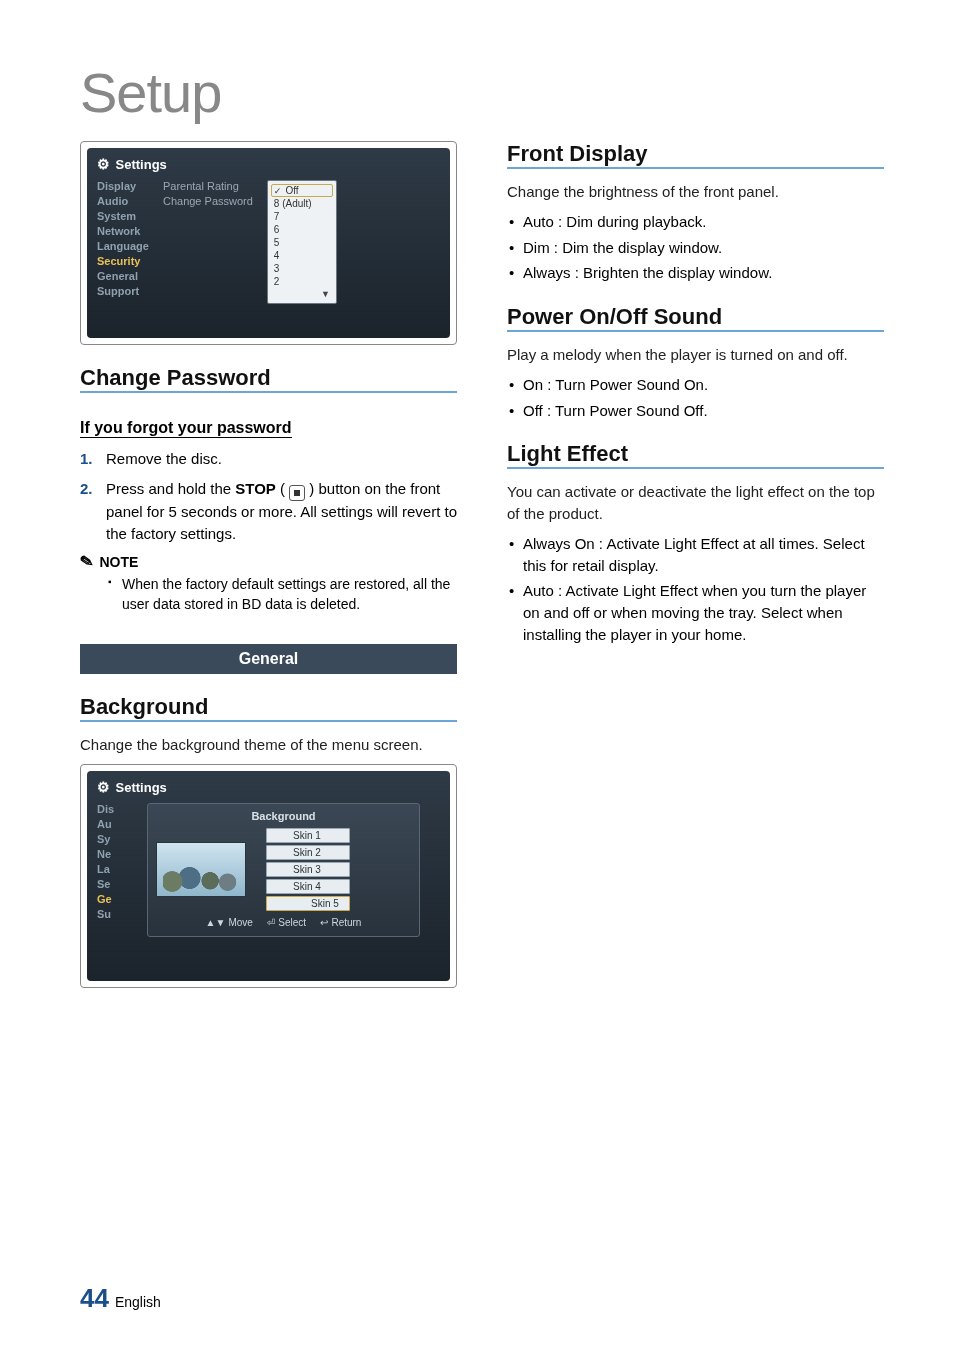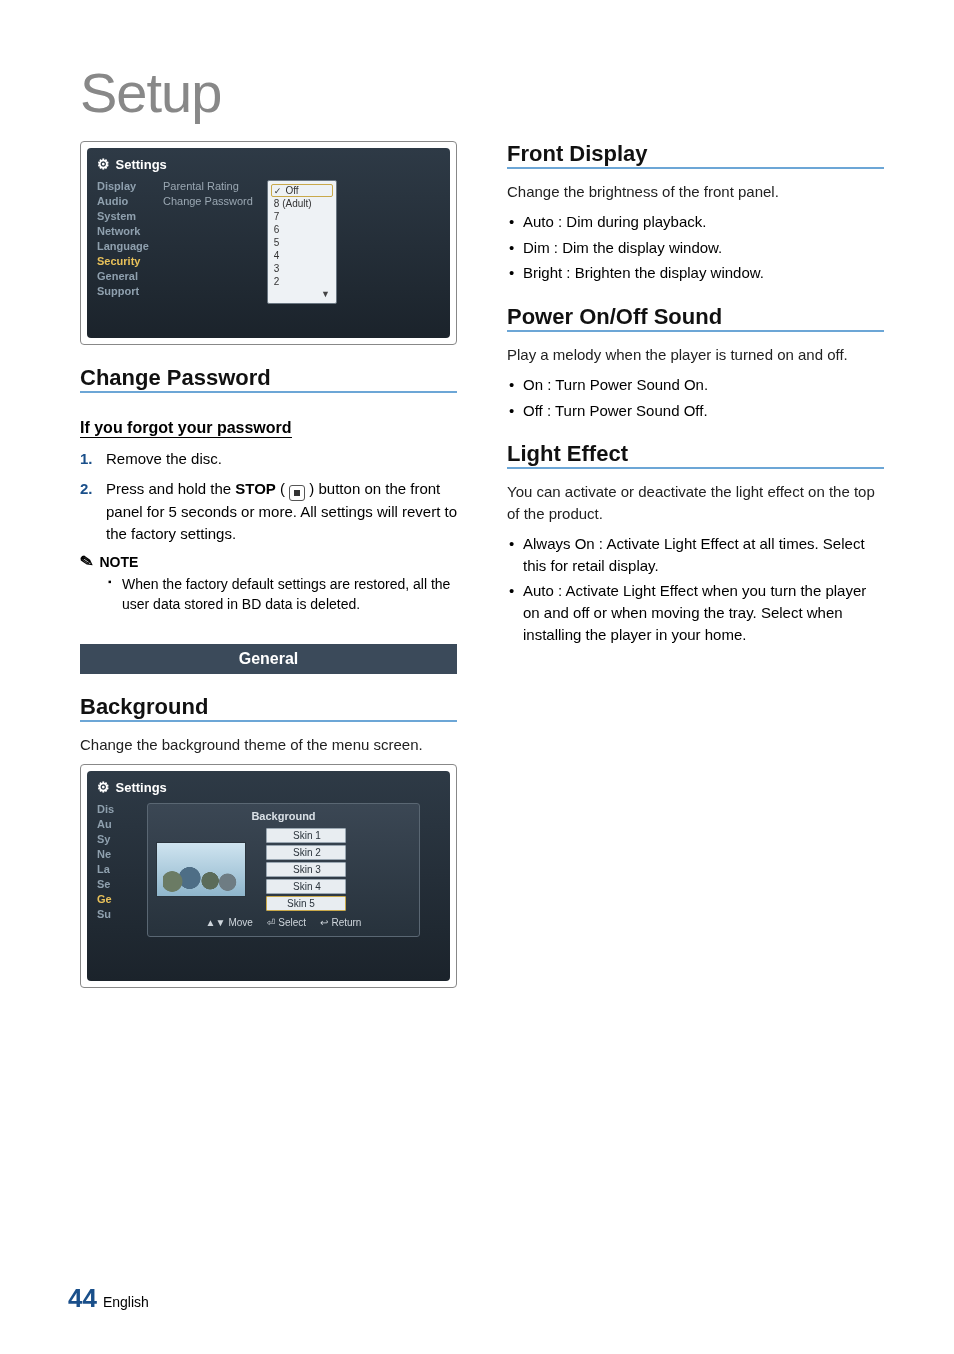--- a/index.html
+++ b/index.html
@@ -182,30 +182,30 @@
       radial-gradient(circle at 12% 70%, #6b7b64 14%, transparent 15%),
       radial-gradient(circle at 35% 60%, #4e6e86 20%, transparent 21%),
       radial-gradient(circle at 62% 68%, #5b6c5a 16%, transparent 17%),
       radial-gradient(circle at 85% 72%, #6e7c83 12%, transparent 13%);
   }
   .skin-list{ display:flex;flex-direction:column;gap:2px;justify-content:space-between;}
   .skin-list .row{
     background:#e8edf1;color:#2a333b;border:1px solid #9aa7b2;
     font-size:10px;padding:1px 10px 1px 26px;border-radius:1px;min-width:80px;
   }
-  .skin-list .row.sel{ border:1px solid #c9a94a; position:relative; padding-left:20px;}
+  .skin-list .row.sel{ border:1px solid #c9a94a; position:relative; padding-left:44px;}
   .panel-footer{
     color:#cfd6dc;font-size:10px;text-align:center;margin-top:6px;
     display:flex;gap:14px;justify-content:center;
   }
   .panel-footer span{display:inline-flex;align-items:center;gap:3px;}
 
   .page-num {
     position:absolute;
-    left:68px;
+    left:80px;
     bottom:40px;
     font-size:14px;
   }
   .page-num b{ font-size:26px; color:#1a4f8a; font-weight:bold; margin-right:6px;}
 </style>
 </head>
 <body>
 
 <div class="page-title">Setup</div>
 
@@ -328,21 +328,21 @@
 
   </div>
 
   <div class="col">
 
     <div class="section-heading" style="margin-top:0">Front Display</div>
     <p class="body-text">Change the brightness of the front panel.</p>
     <ul class="bullets" id="fd-list">
         <li><b>Auto</b> : Dim during playback.</li>
         <li><b>Dim</b> : Dim the display window.</li>
-        <li><b>Bright</b> : Brighten the display window.</li>
+        <li><b>Always</b> : Brighten the display window.</li>
       </ul>
 
     <div class="section-heading">Power On/Off Sound</div>
     <p class="body-text">Play a melody when the player is turned on and off.</p>
     <ul class="bullets" id="pw-list">
         <li><b>On</b> : Turn Power Sound On.</li>
         <li><b>Off</b> : Turn Power Sound Off.</li>
       </ul>
 
     <div class="section-heading">Light Effect</div>

